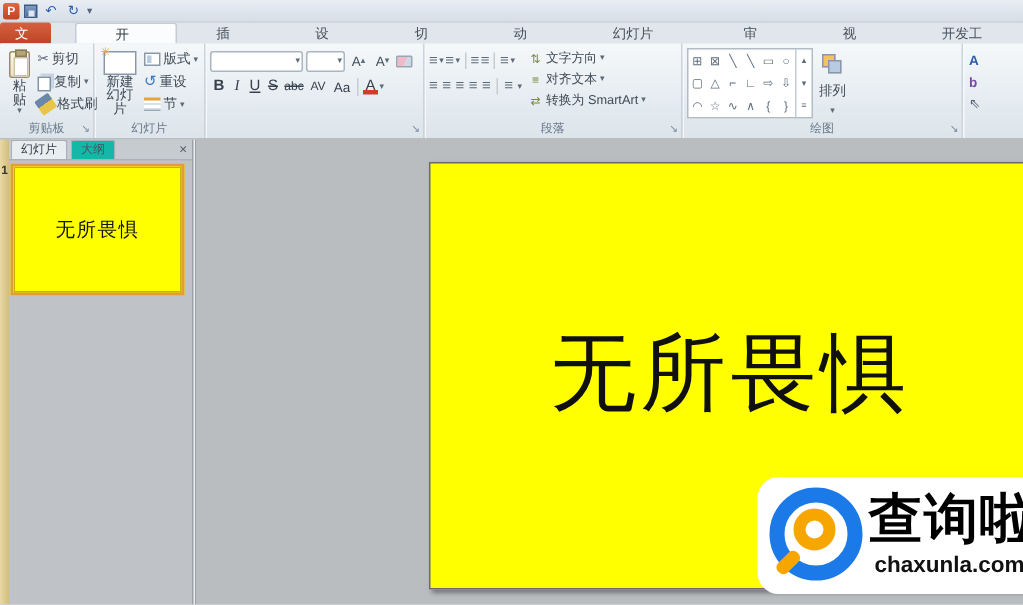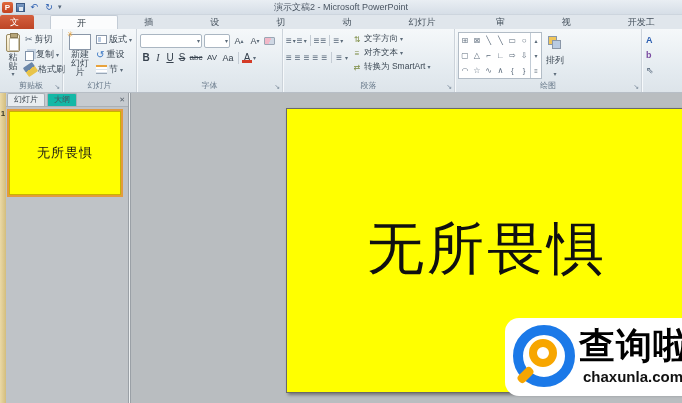--- a/index.html
+++ b/index.html
@@ -133,21 +133,20 @@
 <div id="app">
 
   <div class="titlebar">
     <div class="qat">
       <span class="app-icon">P</span>
       <span class="save-icon"></span>
       <span class="qat-btn">↶</span>
       <span class="qat-btn">↻</span>
       <span class="qat-more">▾</span>
     </div>
-    <div class="win-title">演示文稿2 - Microsoft PowerPoint</div>
   </div>
 
   <div class="tabrow">
     <span class="tab tab-file">文件</span>
     <span class="tab tab-active">开始</span>
     <span class="tab">插入</span>
     <span class="tab">设计</span>
     <span class="tab">切换</span>
     <span class="tab">动画</span>
     <span class="tab">幻灯片放映</span>
@@ -231,21 +230,20 @@
         <span class="fmt i">I</span>
         <span class="fmt u">U</span>
         <span class="fmt s">S</span>
         <span class="fmt s" style="font-size:8px;width:16px">abc</span>
         <span class="fmt" style="font-size:8px;width:16px">AV</span>
         <span class="fmt" style="font-size:9px;width:16px">Aa</span>
         <span style="width:1px;height:12px;background:#c4ccd4;margin:0 2px"></span>
         <span class="fmt fontcolor">A</span>
         <span class="arr">▾</span>
       </div>
-      <span class="grp-label">字体</span>
       <span class="launcher">↘</span>
     </div>
 
     <div class="grp" style="width:172px; display:flex; gap:4px;">
       <div>
         <div style="display:flex; align-items:center; gap:1px; height:17px;">
           <span class="lines">≡</span>
             <span class="arr">▾</span>
           <span class="lines">≡</span>
             <span class="arr">▾</span>

